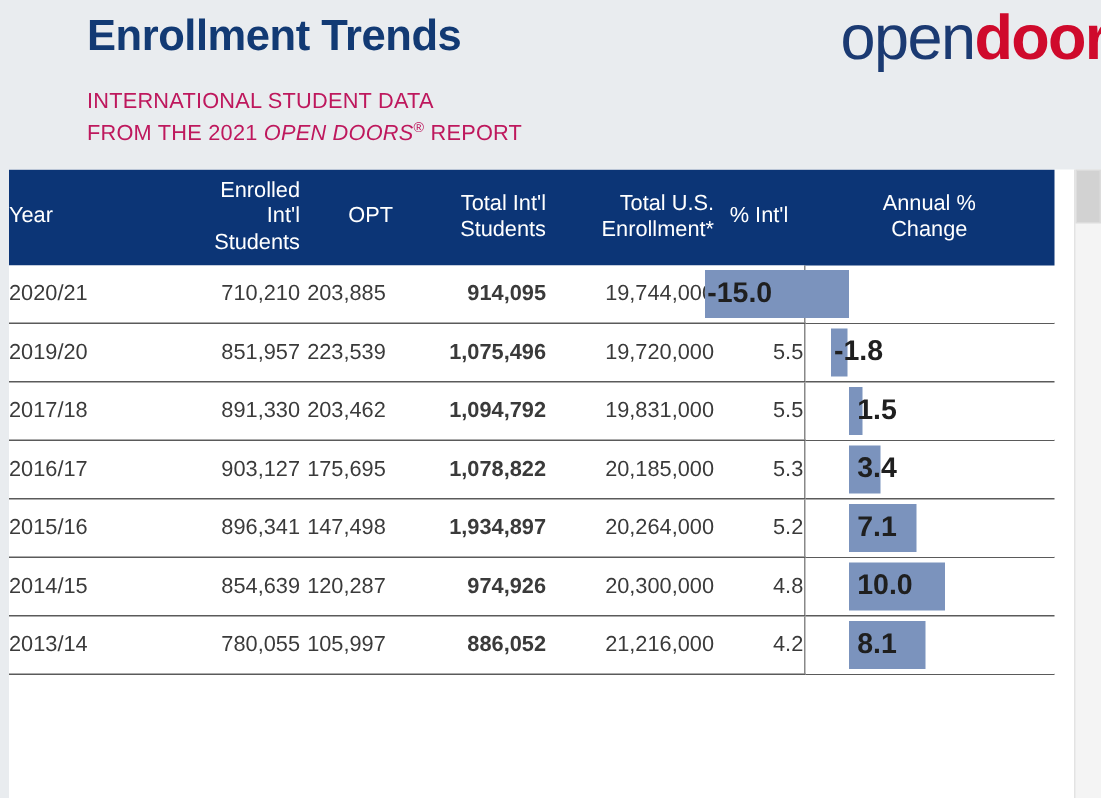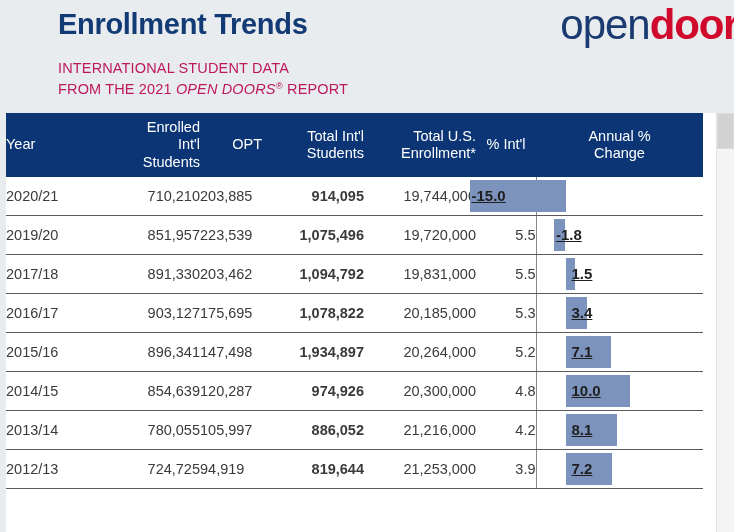--- a/index.html
+++ b/index.html
@@ -109,21 +109,21 @@
     height: 38px;
     font-size: 14.5px;
     color: #3a3a3a;
     border-bottom: 1px solid #5a5a5a;
     padding: 0;
     background: #fff;
     vertical-align: middle;
   }
   td.c-year       { text-align: left;  padding-left: 14px; color: #555; }
   td.c-enrolled   { text-align: right; padding-right: 10px; color: #555; }
-  td.c-opt        { text-align: left; padding-right: 8px;  color: #555; }
+  td.c-opt        { text-align: center; padding-right: 8px;  color: #555; }
   td.c-total-intl { text-align: right; padding-right: 12px; font-weight: bold; color: #2b2b2b; }
   td.c-total-us   { text-align: right; padding-right: 22px; color: #555; }
   td.c-pct-intl   { text-align: right; padding-right: 10px; color: #555; }
   td.c-annual {
     padding: 0;
     position: relative;
     border-left: 1px solid #888;
   }
 
   
@@ -143,25 +143,24 @@
     top: 4px;
     height: 30px;
     width: 1px;
     background: #8fa2bd;
   }
   .bar-label {
     position: absolute;
     top: 0;
     height: 38px;
     line-height: 38px;
-    font-size: 15px;
+    font-size: 19px;
     font-weight: bold;
     color: #1f1f1f;
     white-space: nowrap;
-    text-decoration: underline;
   }
 
   
   #vscrollbar {
     position: absolute;
     right: 0; top: 113px;
     width: 17px;
     height: 419px;
     background: #f4f4f4;
     border-left: 1px solid #e3e3e3;
@@ -312,34 +311,20 @@
           <td class="c-total-intl">886,052</td>
           <td class="c-total-us">21,216,000</td>
           <td class="c-pct-intl">4.2</td>
           <td class="c-annual">
             <div class="bar-cell-inner">
               <div class="bar-rect" style="background: rgb(123, 147, 189); width: 51.84px; left: 29px;"></div>
               <div class="bar-label" style="left: 35px;">8.1</div>
             </div>
           </td>
         </tr>
-        <tr>
-          <td class="c-year">2012/13</td>
-          <td class="c-enrolled">724,725</td>
-          <td class="c-opt">94,919</td>
-          <td class="c-total-intl">819,644</td>
-          <td class="c-total-us">21,253,000</td>
-          <td class="c-pct-intl">3.9</td>
-          <td class="c-annual">
-            <div class="bar-cell-inner">
-              <div class="bar-rect" style="background: rgb(123, 147, 189); width: 46.08px; left: 29px;"></div>
-              <div class="bar-label" style="left: 35px;">7.2</div>
-            </div>
-          </td>
-        </tr>
       </tbody>
   </table>
 </div>
 
 <div id="vscrollbar">
   <div id="vscroll-track-top">
     <div id="vscroll-thumb"></div>
   </div>
 </div>
 

